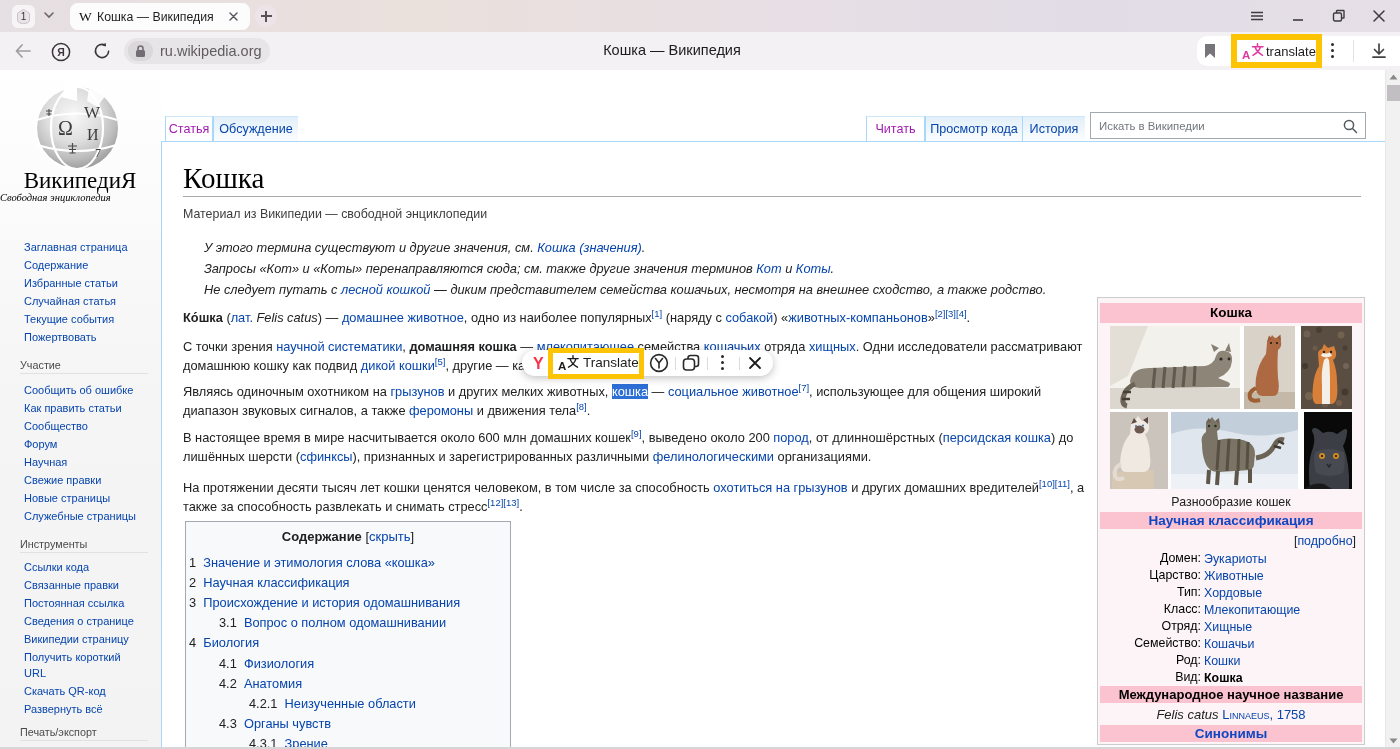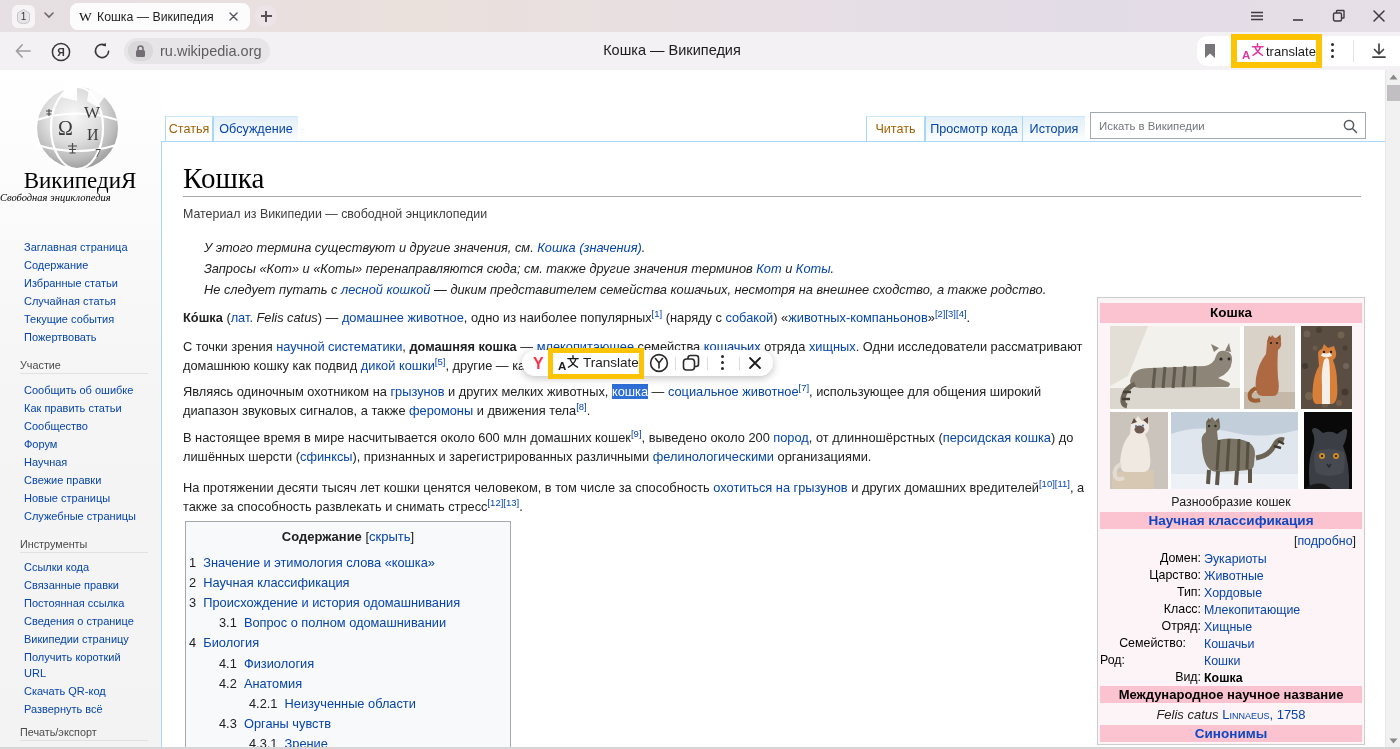--- a/index.html
+++ b/index.html
@@ -47,21 +47,21 @@
   .sb-link { position:absolute; left:24px; font-size:11px; color:#0645ad; white-space:nowrap; }
   .sb-head { position:absolute; left:20px; font-size:10.8px; color:#4a4a4a; white-space:nowrap; width:128px; padding-bottom:2px; border-bottom:1px solid #e2e0e0; }
 
   
   #personal { position:absolute; top:10px; right:30px; font-size:10.8px; color:#54595d; white-space:nowrap; }
   #personal a { color:#0645ad; text-decoration:none; }
 
   
   .wtab { position:absolute; top:46px; height:25px; font-size:12.6px; line-height:25px; text-align:center;
      background:linear-gradient(to bottom,#e2eff9,#fbfdfe); border-left:1px solid #a7d7f9; border-top:1px solid #cde7f9; color:#0645ad; }
-  .wtab.active { background:#fff; color:#a16207; border-right:1px solid #a7d7f9; }
+  .wtab.active { background:#fff; color:#a21caf; border-right:1px solid #a7d7f9; }
   #searchbox { position:absolute; left:1090px; top:42px; width:276px; height:27px; border:1px solid #a2a9b1; border-radius:0; background:#fff; }
   #searchbox .ph { position:absolute; left:8px; top:7px; font-size:11.4px; color:#72777d; }
 
   
   #firstHeading { position:absolute; left:183px; top:95px; width:1178px; font-family:"Liberation Serif",serif;
      font-size:29px; line-height:27px; color:#000; border-bottom:1px solid #aaa; padding-bottom:4px; font-weight:normal; }
   #siteSub { position:absolute; left:183px; top:137px; font-size:12.4px; color:#3d3d3d; }
   .hatnote { position:absolute; left:204px; font-style:italic; font-size:12.8px; color:#202122; white-space:nowrap; }
   .para { position:absolute; left:183px; font-size:12.8px; line-height:19px; color:#202122; white-space:nowrap; }
   a.wl { color:#0645ad; text-decoration:none; }
@@ -406,25 +406,25 @@
             </tr>
         <tr style="height:17px">
               <td style="text-align:right;padding:0 3px 0 0;line-height:17px">Класс:</td>
               <td><a class="wl">Млекопитающие</a></td>
             </tr>
         <tr style="height:17px">
               <td style="text-align:right;padding:0 3px 0 0;line-height:17px">Отряд:</td>
               <td><a class="wl">Хищные</a></td>
             </tr>
         <tr style="height:17px">
-              <td style="text-align:right;padding:0 18px 0 0;line-height:17px">Семейство:</td>
+              <td style="text-align:right;padding:0 3px 0 0;line-height:17px">Семейство:</td>
               <td><a class="wl">Кошачьи</a></td>
             </tr>
         <tr style="height:17px">
-              <td style="padding:0 3px 0 0;line-height:17px">Род:</td>
+              <td style="text-align:right;padding:0 3px 0 0;line-height:17px">Род:</td>
               <td><a class="wl">Кошки</a></td>
             </tr>
         <tr style="height:17px">
               <td style="text-align:right;padding:0 3px 0 0;line-height:17px">Вид:</td>
               <td><b>Кошка</b></td>
             </tr>
       </tbody>
         </table>
       <div class="ib-head" style="font-size:13px">Международное научное название</div>
       <div style="text-align:center;font-size:13px;line-height:15px;padding:4px 0 3px;color:#202122"><i>Felis catus</i> <a class="wl" style="font-variant:small-caps">Linnaeus</a><a class="wl">, 1758</a></div>

